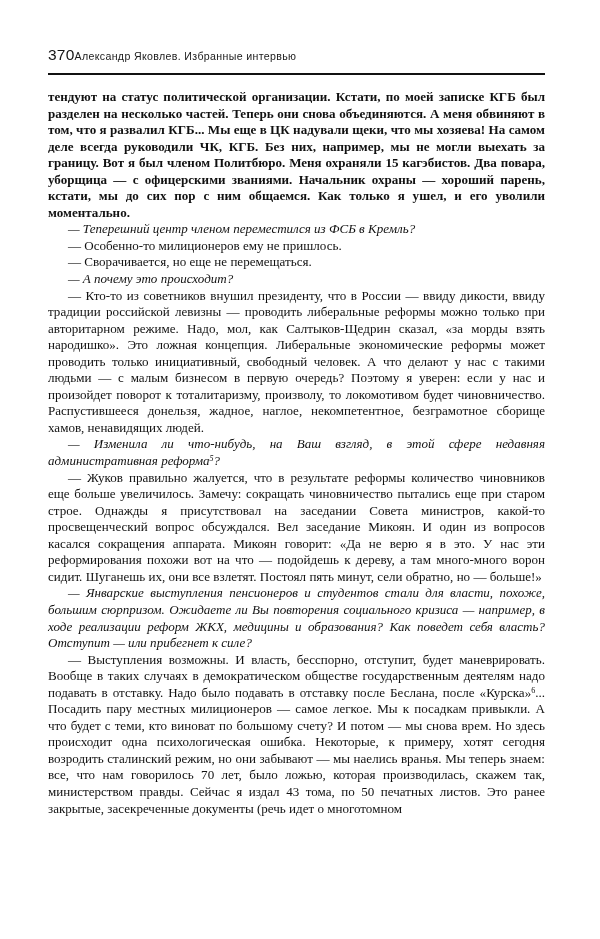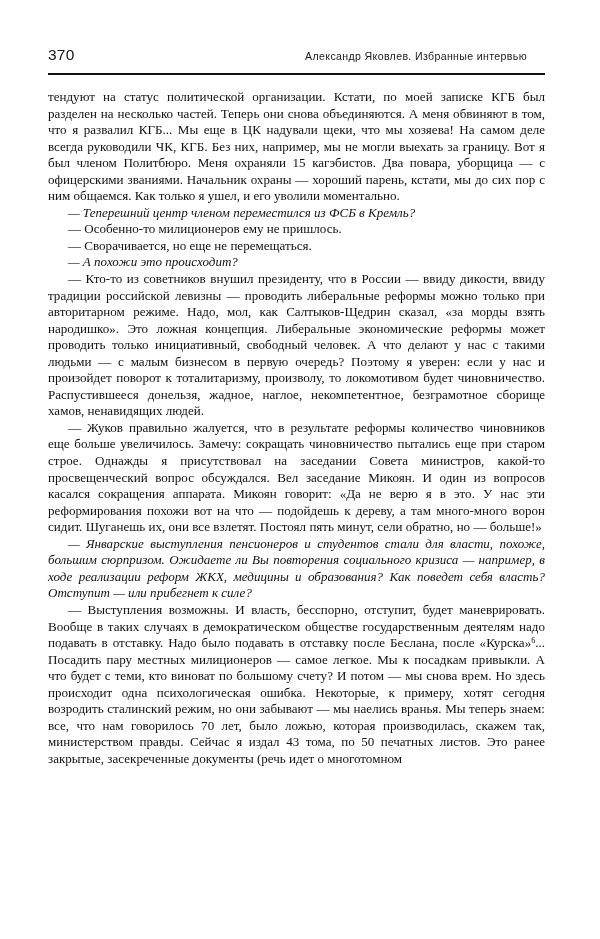--- a/index.html
+++ b/index.html
@@ -38,21 +38,21 @@
   .folio {
     font-family: "Liberation Sans", "DejaVu Sans", sans-serif;
     font-size: 15.5px;
     letter-spacing: 0.2px;
     color: #141414;
     flex: 0 0 auto;
     line-height: 1;
   }
   .running-title {
     flex: 1 1 auto;
-    text-align: right;
+    text-align: left;
     font-family: "Liberation Sans", "DejaVu Sans", sans-serif;
     font-size: 10.6px;
     letter-spacing: 0.35px;
     color: #1a1a1a;
     line-height: 1;
     padding-right: 18px;
   }
   .header-rule {
     width: 497px;
     height: 1.6px;
@@ -69,20 +69,21 @@
     text-align: justify;
     text-justify: inter-word;
     hyphens: manual;
   }
   .body p {
     margin: 0;
     text-indent: 20px;
   }
   .body p.flush {
     text-indent: 0;
+    font-weight: bold;
   }
   .q {
     font-style: italic;
   }
   sup {
     font-size: 0.62em;
     line-height: 0;
     vertical-align: 0.48em;
   }
 </style>
@@ -97,20 +98,21 @@
       <span class="running-title">Александр Яковлев. Избранные интервью</span>
     </div>
     <div class="header-rule"></div>
   </div>
 
   <div class="body" id="body-text">
       <p class="flush"><span>тендуют на статус политической организации. Кстати, по моей записке КГБ был разделен на несколько частей. Теперь они снова объединяются. А меня обвиняют в том, что я развалил КГБ... Мы еще в ЦК надували щеки, что мы хозяева! На самом деле всегда руководили ЧК, КГБ. Без них, например, мы не могли выехать за границу. Вот я был членом Политбюро. Меня охраняли 15 кагэбистов. Два повара, уборщица — с офицерскими званиями. Начальник охраны — хороший парень, кстати, мы до сих пор с ним общаемся. Как только я ушел, и его уволили моментально.</span></p>
       <p><span class="q">— Теперешний центр членом переместился из ФСБ в Кремль?</span></p>
       <p><span>— Особенно-то милиционеров ему не пришлось.</span></p>
       <p><span>— Сворачивается, но еще не перемещаться.</span></p>
-      <p><span class="q">— А похожи это происходит?</span></p>
+      <p><span class="q">— А почему это происходит?</span></p>
       <p><span>— Кто-то из советников внушил президенту, что в России — ввиду дикости, ввиду традиции российской левизны — проводить либеральные реформы можно только при авторитарном режиме. Надо, мол, как Салтыков-Щедрин сказал, «за морды взять народишко». Это ложная концепция. Либеральные экономические реформы может проводить только инициативный, свободный человек. А что делают у нас с такими людьми — с малым бизнесом в первую очередь? Поэтому я уверен: если у нас и произойдет поворот к тоталитаризму, произволу, то локомотивом будет чиновничество. Распустившееся донельзя, жадное, наглое, некомпетентное, безграмотное сборище хамов, ненавидящих людей.</span></p>
+      <p><span class="q">— Изменила ли что-нибудь, на Ваш взгляд, в этой сфере недавняя административная реформа<sup>5</sup>?</span></p>
       <p><span>— Жуков правильно жалуется, что в результате реформы количество чиновников еще больше увеличилось. Замечу: сокращать чиновничество пытались еще при старом строе. Однажды я присутствовал на заседании Совета министров, какой-то просвещенческий вопрос обсуждался. Вел заседание Микоян. И один из вопросов касался сокращения аппарата. Микоян говорит: «Да не верю я в это. У нас эти реформирования похожи вот на что — подойдешь к дереву, а там много-много ворон сидит. Шуганешь их, они все взлетят. Постоял пять минут, сели обратно, но — больше!»</span></p>
       <p><span class="q">— Январские выступления пенсионеров и студентов стали для власти, похоже, большим сюрпризом. Ожидаете ли Вы повторения социального кризиса — например, в ходе реализации реформ ЖКХ, медицины и образования? Как поведет себя власть? Отступит — или прибегнет к силе?</span></p>
       <p><span>— Выступления возможны. И власть, бесспорно, отступит, будет маневрировать. Вообще в таких случаях в демократическом обществе государственным деятелям надо подавать в отставку. Надо было подавать в отставку после Беслана, после «Курска»<sup>6</sup>... Посадить пару местных милиционеров — самое легкое. Мы к посадкам привыкли. А что будет с теми, кто виноват по большому счету? И потом — мы снова врем. Но здесь происходит одна психологическая ошибка. Некоторые, к примеру, хотят сегодня возродить сталинский режим, но они забывают — мы наелись вранья. Мы теперь знаем: все, что нам говорилось 70 лет, было ложью, которая производилась, скажем так, министерством правды. Сейчас я издал 43 тома, по 50 печатных листов. Это ранее закрытые, засекреченные документы (речь идет о многотомном</span></p>
     </div>
 
 </div>
 
 </body></html>

